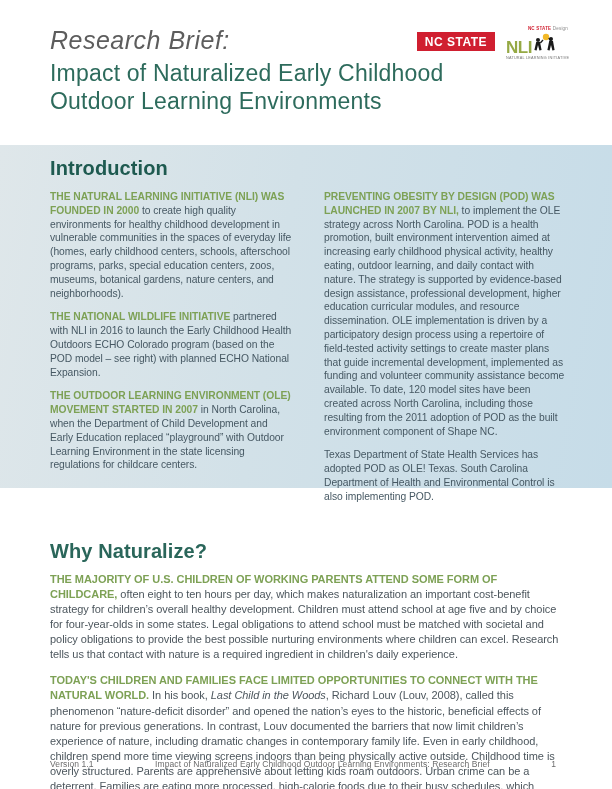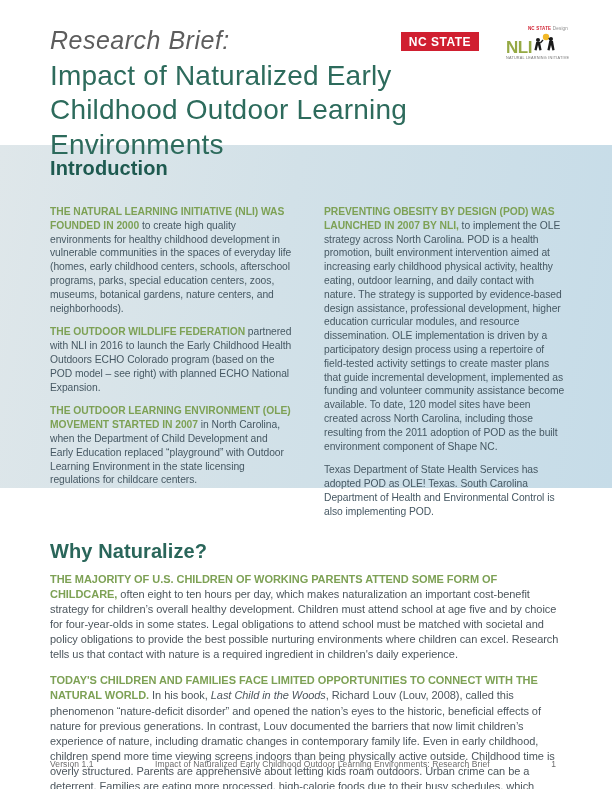--- a/index.html
+++ b/index.html
@@ -11,25 +11,25 @@
     -webkit-font-smoothing:antialiased;
   }
 
   
   .header { position:relative; padding:26px 46px 0 50px; height:145px; }
   .kicker {
     font-size:25px; font-style:italic; font-weight:300;
     color:#5d5d5d; letter-spacing:.5px; margin-bottom:4px;
   }
   .doc-title {
-    font-size:28px; line-height:1.23; font-weight:400;
+    font-size:23px; line-height:1.23; font-weight:400;
     color:#2d6b5c; letter-spacing:.2px; max-width:450px;
   }
 
-  .logos { position:absolute; top:27px; right:44px; display:flex; align-items:flex-start; gap:27px; }
+  .logos { position:absolute; top:27px; right:44px; display:flex; align-items:flex-start; gap:11px; }
   .ncstate-badge {
     background:#d01f30; color:#ffffff; font-weight:bold;
     font-size:12px; letter-spacing:.5px;
     padding:4px 8px 3px 8px; line-height:1; margin-top:5px;
   }
   .nli-logo { width:62px; display:flex; flex-direction:column; line-height:1;text-align:right; }
   .nli-top { font-size:4.5px; letter-spacing:.2px; margin-bottom:1px; }
   .nli-top .red { color:#d01f30; font-weight:bold; }
   .nli-top .gray { color:#8a8a8a; }
   .nli-mid { display:flex; align-items:flex-end; }
@@ -39,21 +39,21 @@
 
   
   .intro-box {
     width:612px; height:343px;
     background:linear-gradient(100deg,#dfe7ea 0%,#d2e1e8 45%,#c6dce8 100%);
     padding:12px 46px 0 50px;
   }
   .section-heading {
     font-size:20px; font-weight:bold; color:#1e5a50; letter-spacing:.1px;
   }
-  .intro-box .section-heading { margin-bottom:25px; }
+  .intro-box .section-heading { margin-bottom:10px; }
 
   .columns { display:flex; gap:32px; }
   .col { width:250px; font-size:10.3px; line-height:1.34; color:#465863; letter-spacing:-.05px; }
   .col p { margin-bottom:10px; }
   .lead { font-weight:bold; color:#7da155; }
 
   
   .why { padding:14px 46px 0 50px;margin-top:38px; }
   .why .section-heading { color:#2a665a; margin-bottom:9px; }
   .why p {
@@ -102,21 +102,21 @@
       <div class="nli-bottom">NATURAL LEARNING INITIATIVE</div>
     </div>
   </div>
 </div>
 
 <div class="intro-box">
   <h2 class="section-heading">Introduction</h2>
   <div class="columns">
     <div class="col">
       <p><span class="lead">THE NATURAL LEARNING INITIATIVE (NLI) WAS FOUNDED IN 2000</span><span> to create high quality environments for healthy childhood development in vulnerable communities in the spaces of everyday life (homes, early childhood centers, schools, afterschool programs, parks, special education centers, zoos, museums, botanical gardens, nature centers, and neighborhoods).</span></p>
-      <p><span class="lead">THE OUTDOOR WILDLIFE FEDERATION</span><span> partnered with NLI in 2016 to launch the Early Childhood Health Outdoors ECHO Colorado program (based on the POD model – see right) with planned ECHO National Expansion.</span></p>
+      <p><span class="lead">THE NATIONAL WILDLIFE INITIATIVE</span><span> partnered with NLI in 2016 to launch the Early Childhood Health Outdoors ECHO Colorado program (based on the POD model – see right) with planned ECHO National Expansion.</span></p>
       <p><span class="lead">THE OUTDOOR LEARNING ENVIRONMENT (OLE) MOVEMENT STARTED IN 2007</span><span> in North Carolina, when the Department of Child Development and Early Education replaced “playground” with Outdoor Learning Environment in the state licensing regulations for childcare centers.</span></p>
     </div>
     <div class="col">
       <p><span class="lead">PREVENTING OBESITY BY DESIGN (POD) WAS LAUNCHED IN 2007 BY NLI,</span><span> to implement the OLE strategy across North Carolina. POD is a health promotion, built environment intervention aimed at increasing early childhood physical activity, healthy eating, outdoor learning, and daily contact with nature. The strategy is supported by evidence-based design assistance, professional development, higher education curricular modules, and resource dissemination. OLE implementation is driven by a participatory design process using a repertoire of field-tested activity settings to create master plans that guide incremental development, implemented as funding and volunteer community assistance become available. To date, 120 model sites have been created across North Carolina, including those resulting from the 2011 adoption of POD as the built environment component of Shape NC.</span></p>
       <p><span>Texas Department of State Health Services has adopted POD as OLE! Texas. South Carolina Department of Health and Environmental Control is also implementing POD.</span></p>
     </div>
   </div>
 </div>
 
 <div class="why">

